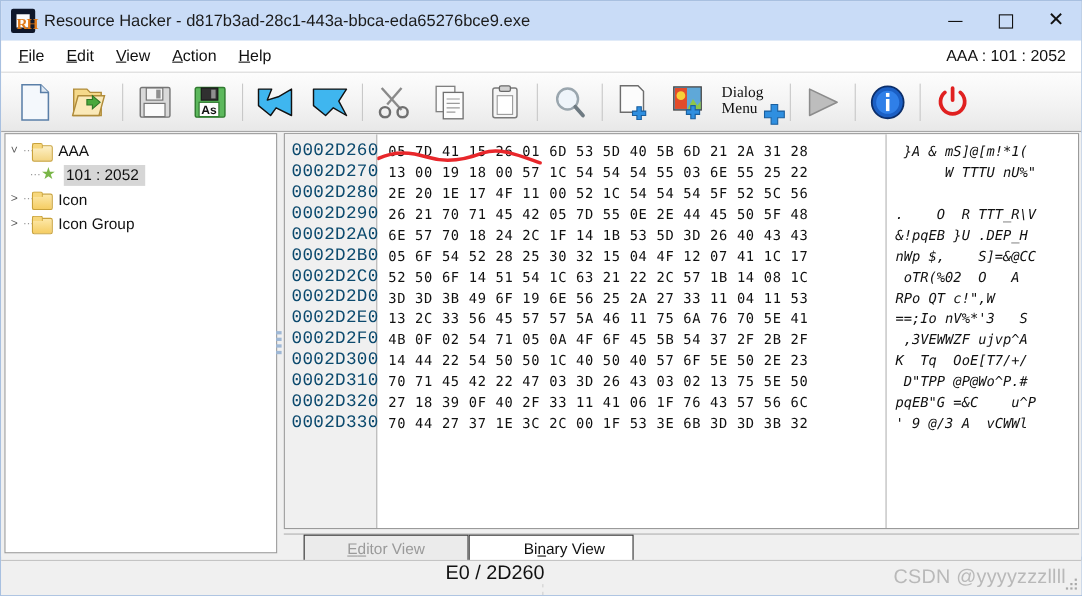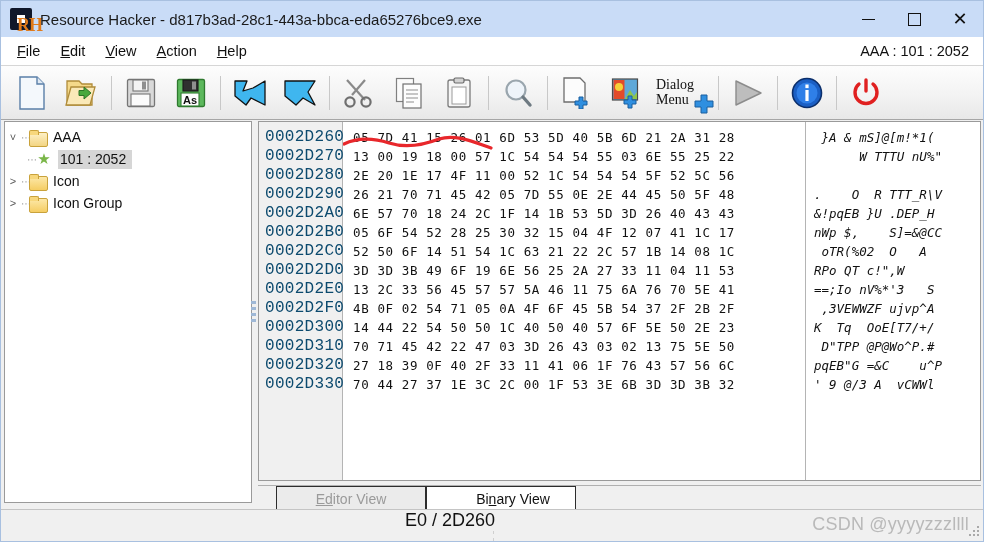--- a/index.html
+++ b/index.html
@@ -23,25 +23,25 @@
     height: 36px;
     background: #c9dcf7;
     display: flex;
     align-items: center;
     position: relative;
   }
   .app-logo {
     width: 22px; height: 22px;
     margin-left: 9px; margin-right: 8px;
     background: #fdfdfd;
-    border: 7px solid #0f172a;
+    border: 5px solid #0f172a;
     border-radius: 2px;
     font-family: "Liberation Serif", serif;
     font-weight: bold;
-    font-size: 18px;
+    font-size: 14px;
     color: #e07a1a;
     line-height: 20px;
     text-align: center;
     letter-spacing: -1px;
     flex: none;
   }
   .title-text {
     font-size: 15px;
     color: #1b1b1b;
     white-space: nowrap;

